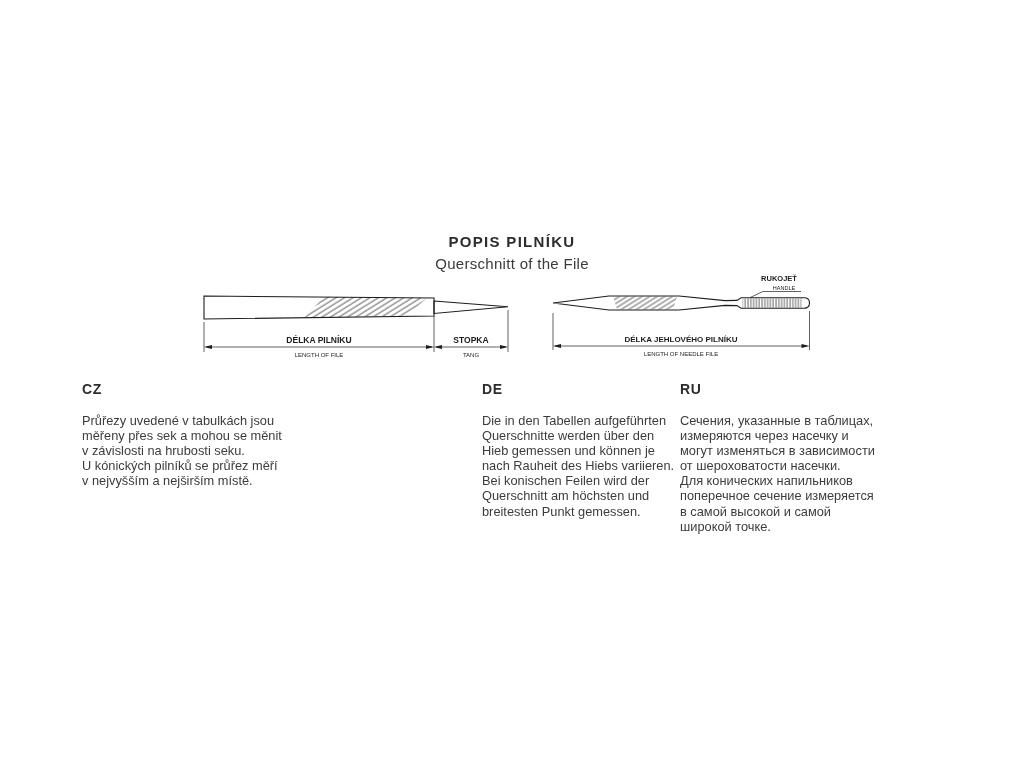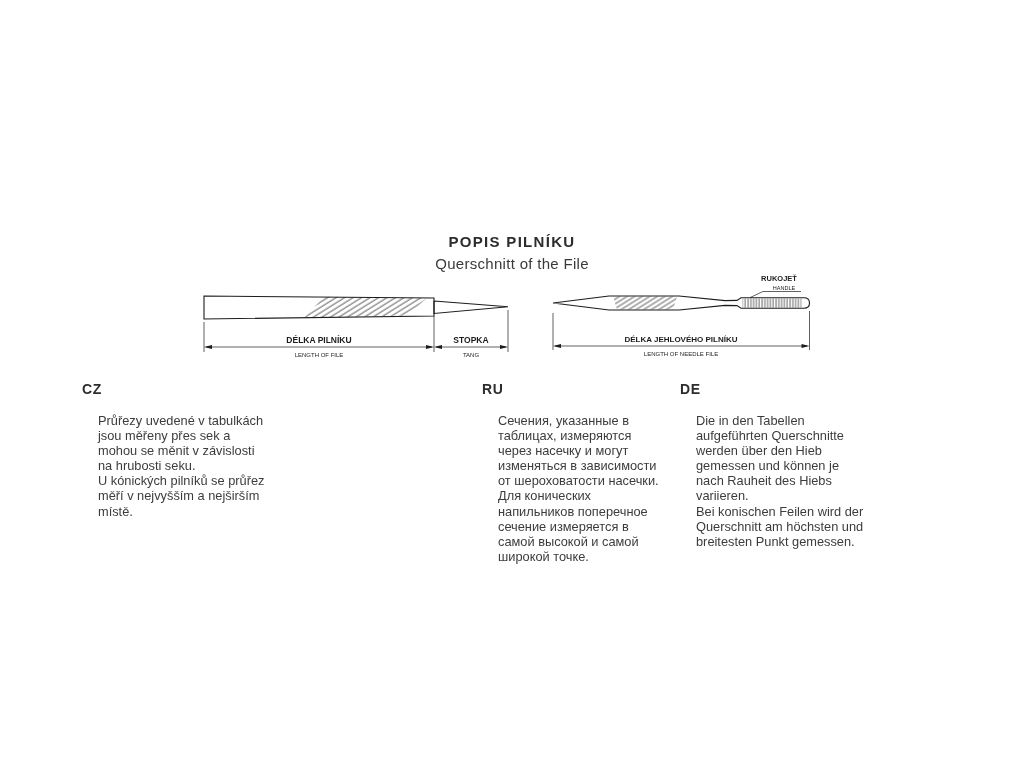--- a/index.html
+++ b/index.html
@@ -43,21 +43,21 @@
     grid-template-columns: 200px 200px 198px 200px;
   }
   .lang-code {
     font-weight: bold;
     font-size: 14px;
     letter-spacing: 0.6px;
     color: #2d2d2d;
     margin: 0 0 16px 0;
   }
   .lang-text {
-    margin: 16px;
+    margin: 0;
     font-size: 12.8px;
     line-height: 1.18;
     white-space: pre-line;
     color: #3c3c3c;
   }
   svg text { font-family: "Liberation Sans", sans-serif; }
 </style>
 </head>
 <body>
 
@@ -132,24 +132,24 @@
 
   <div class="columns">
     <div class="col">
       <p class="lang-code">CZ</p>
       <p class="lang-text">Průřezy uvedené v tabulkách jsou měřeny přes sek a mohou se měnit v závislosti na hrubosti seku.
 U kónických pilníků se průřez měří v nejvyšším a nejširším místě.</p>
     </div>
     <div class="col">
     </div>
     <div class="col">
+      <p class="lang-code">DE</p>
+      <p class="lang-text">Die in den Tabellen aufgeführten Querschnitte werden über den Hieb gemessen und können je nach Rauheit des Hiebs variieren.
+Bei konischen Feilen wird der Querschnitt am höchsten und breitesten Punkt gemessen.</p>
+    </div>
+    <div class="col">
       <p class="lang-code">RU</p>
       <p class="lang-text">Сечения, указанные в таблицах, измеряются через насечку и могут изменяться в зависимости от шероховатости насечки.
 Для конических напильников поперечное сечение измеряется в самой высокой и самой широкой точке.</p>
-    </div>
-    <div class="col">
-      <p class="lang-code">DE</p>
-      <p class="lang-text">Die in den Tabellen aufgeführten Querschnitte werden über den Hieb gemessen und können je nach Rauheit des Hiebs variieren.
-Bei konischen Feilen wird der Querschnitt am höchsten und breitesten Punkt gemessen.</p>
     </div>
   </div>
 
 </div>
 
 </body></html>

